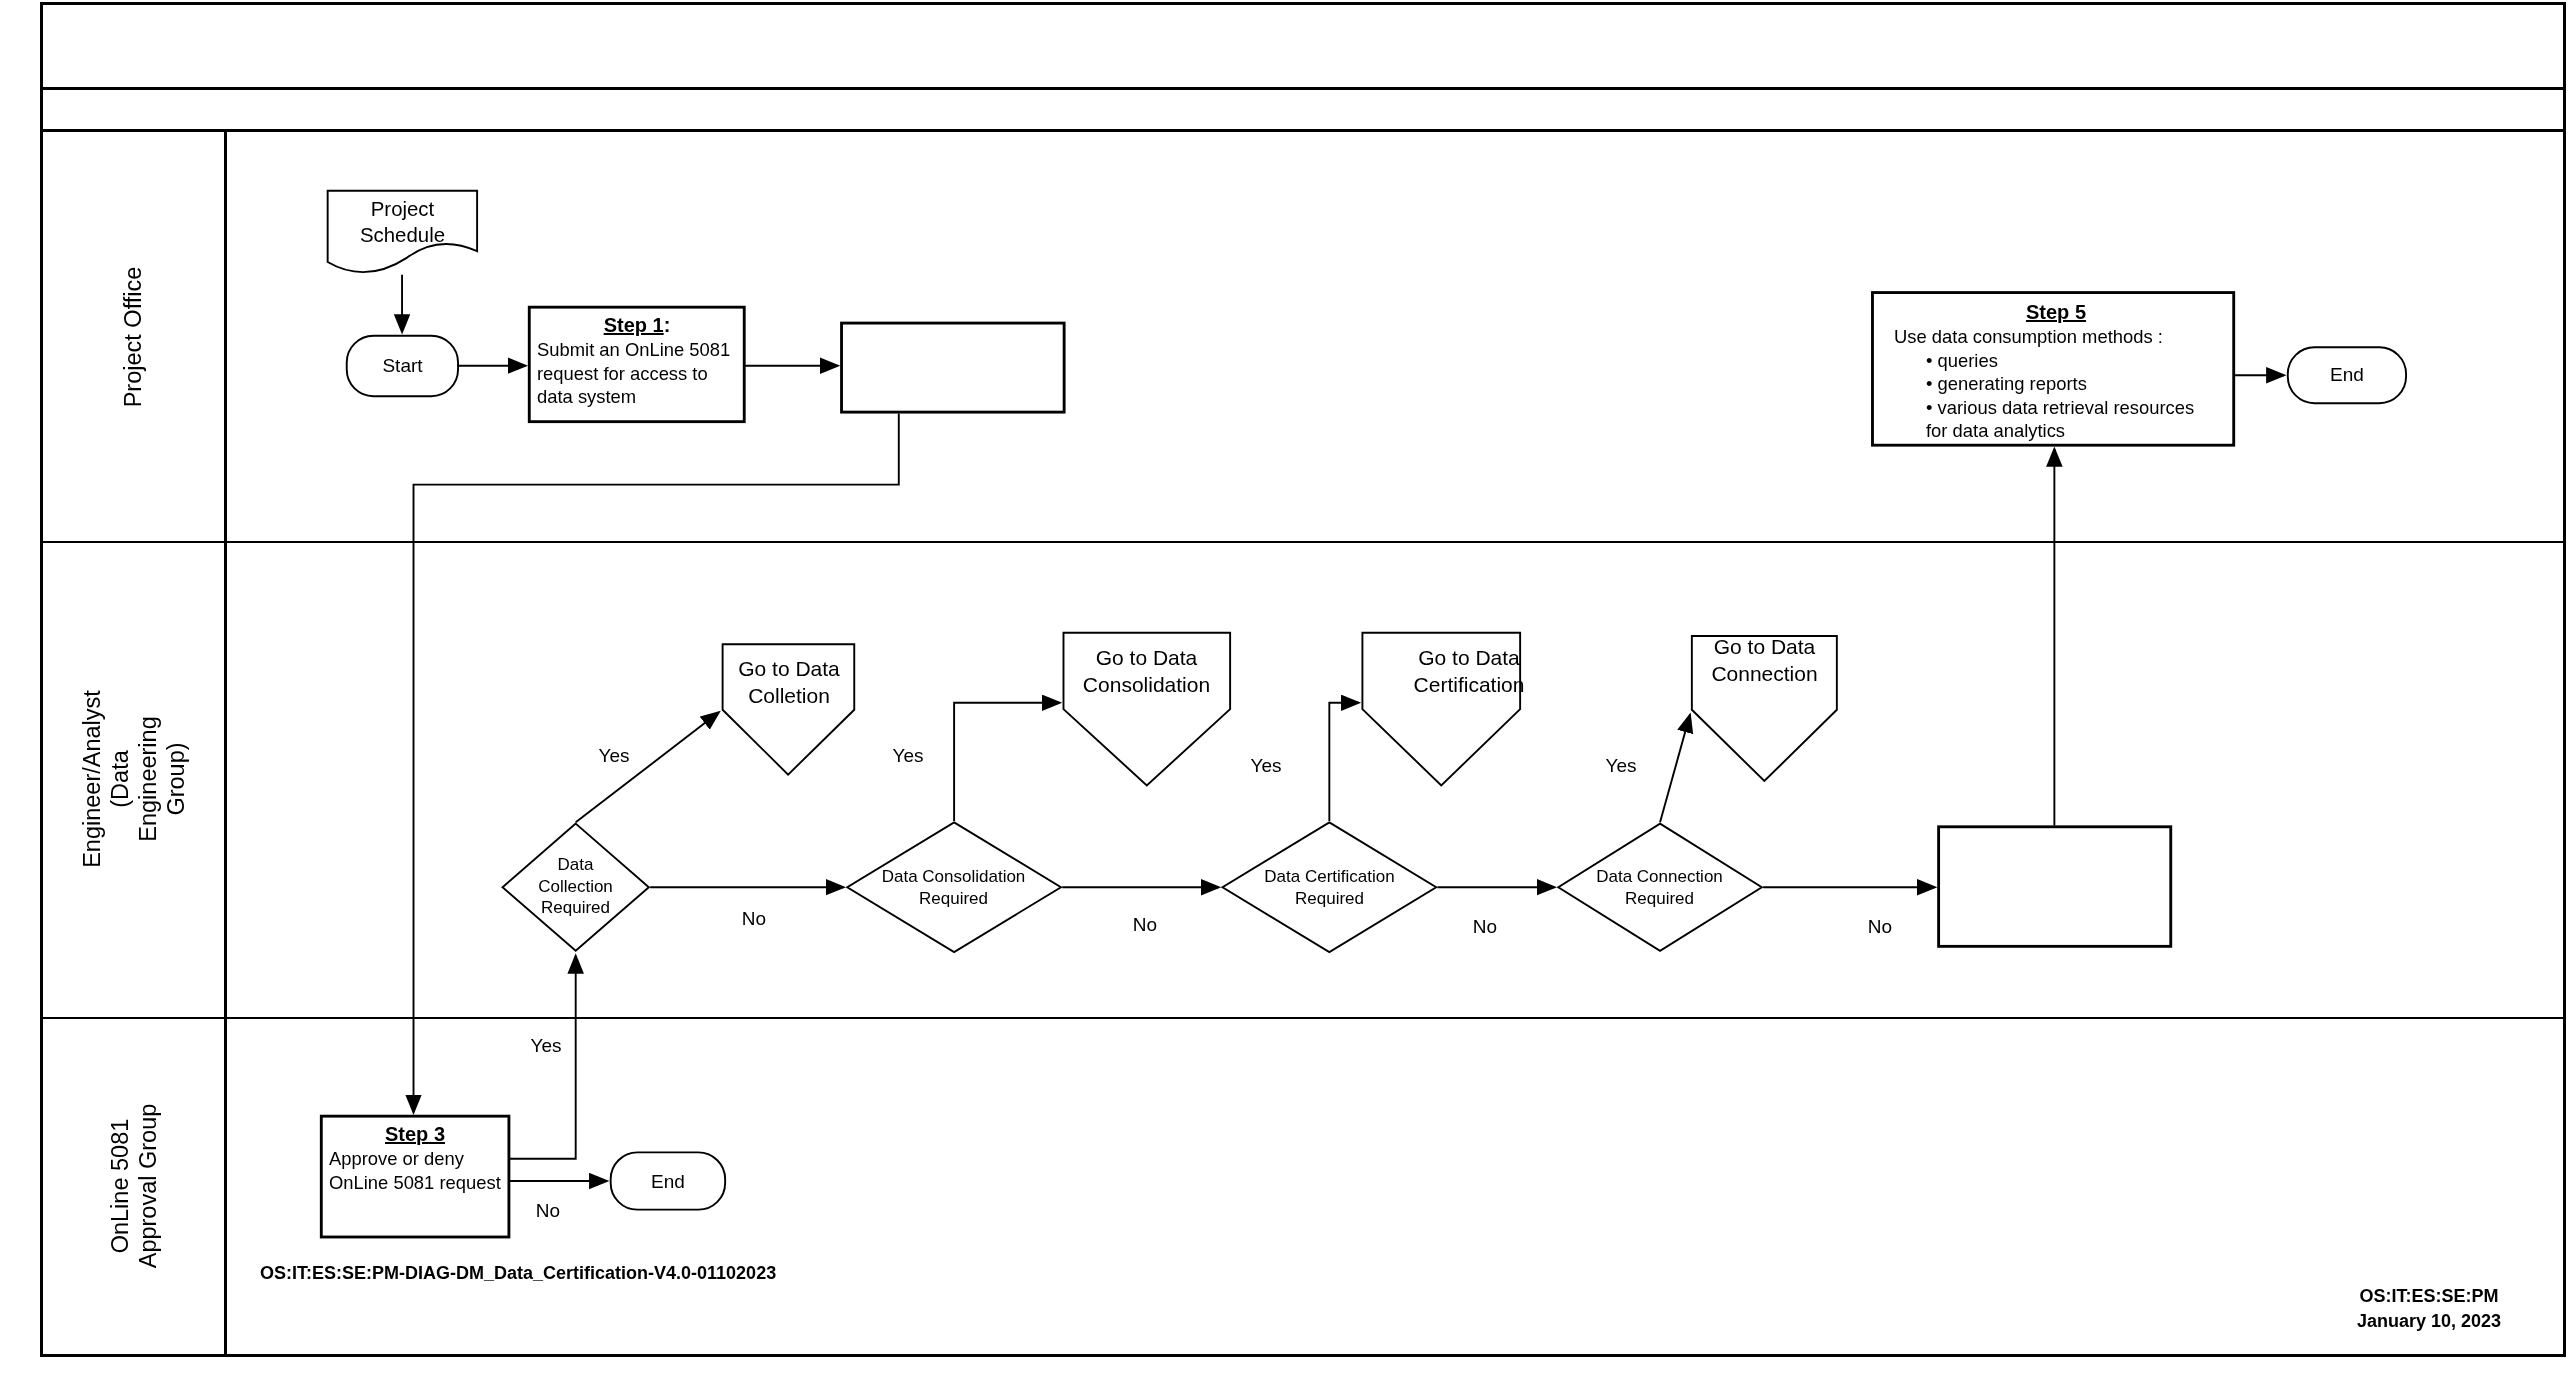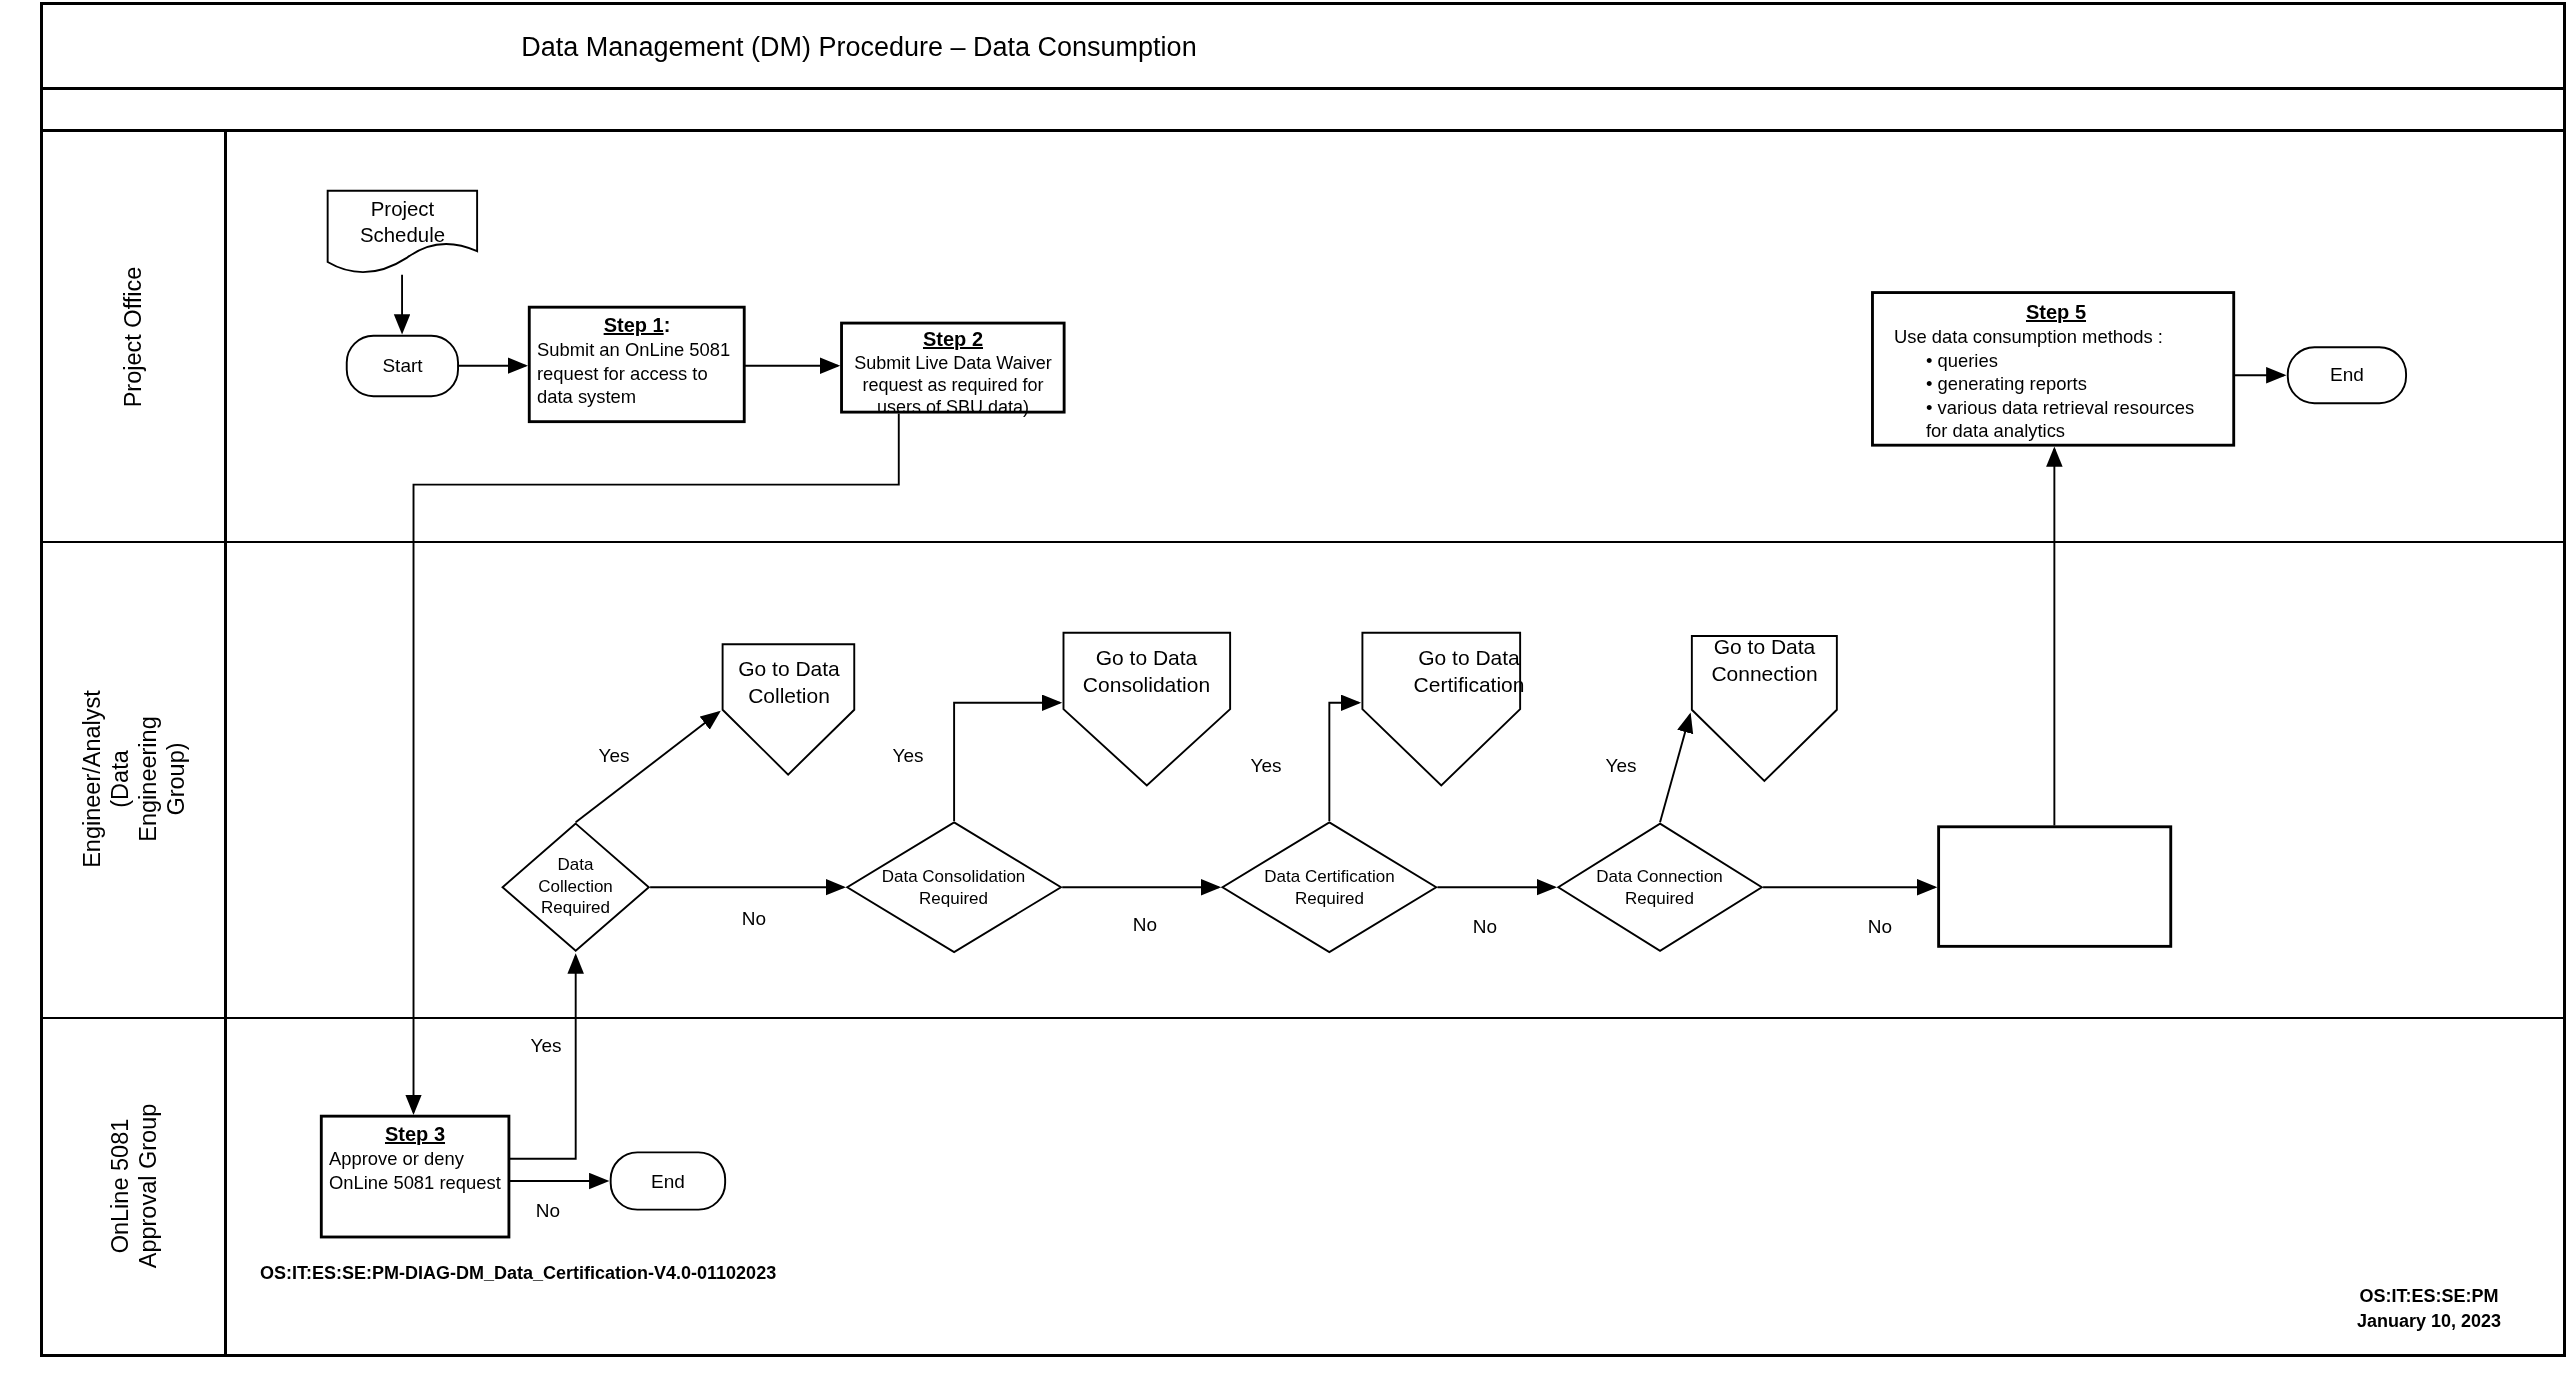--- a/index.html
+++ b/index.html
@@ -35,21 +35,20 @@
 
 <div id="stage">
 
   <div class="abs" id="frame"></div>
   <div class="abs hline" style="top:87px;"></div>
   <div class="abs hline" style="top:129px;"></div>
   <div class="abs" id="label-divider"></div>
   <div class="abs hline thin" style="top:541px;"></div>
   <div class="abs hline thin" style="top:1017px;"></div>
 
-  <div class="abs ctr" style="left:350px;top:12.7px;width:1018px;height:70px;font-size:27px;">Data Management (DM) Procedure – Data Consumption</div>
 
   <div class="abs lane-label-wrap" style="top:132px;height:409px;">
     <div class="lane-label">Project Office</div>
   </div>
   <div class="abs lane-label-wrap" style="top:541px;height:476px;">
     <div class="lane-label two">Engineer/Analyst (Data Engineering Group)</div>
   </div>
   <div class="abs lane-label-wrap" style="top:1017px;height:337px;">
     <div class="lane-label two" style="width:293px;">OnLine 5081 Approval Group</div>
   </div>
@@ -108,24 +107,20 @@
 
   <div class="abs ctr" style="left:328px;top:194px;width:149px;height:57px;font-size:20.4px;line-height:25.4px;">Project Schedule</div>
 
   <div class="abs ctr shape-label" style="left:347px;top:336px;width:111px;height:60px;">Start</div>
 
   <div class="abs" style="left:537px;top:313px;width:200px;">
     <div class="node-title"><span class="u">Step 1</span><span>:</span></div>
     <div class="node-body">Submit an OnLine 5081 request for access to data system</div>
   </div>
 
-  <div class="abs" style="left:848px;top:327px;width:210px;">
-    <div class="node-title"><span class="u">Step 2</span></div>
-    <div class="node-body center" style="font-size:18px;line-height:22px;">Submit Live Data Waiver request as required for users of SBU data)</div>
-  </div>
 
   <div class="abs" style="left:1894px;top:300px;width:324px;">
     <div class="node-title"><span class="u">Step 5</span></div>
     <div class="node-body">Use data consumption methods :</div>
     <div class="node-body bullets">
       <div>• <span>queries</span></div>
       <div>• <span>generating reports</span></div>
       <div>• <span>various data retrieval resources for data analytics</span></div>
     </div>
   </div>

